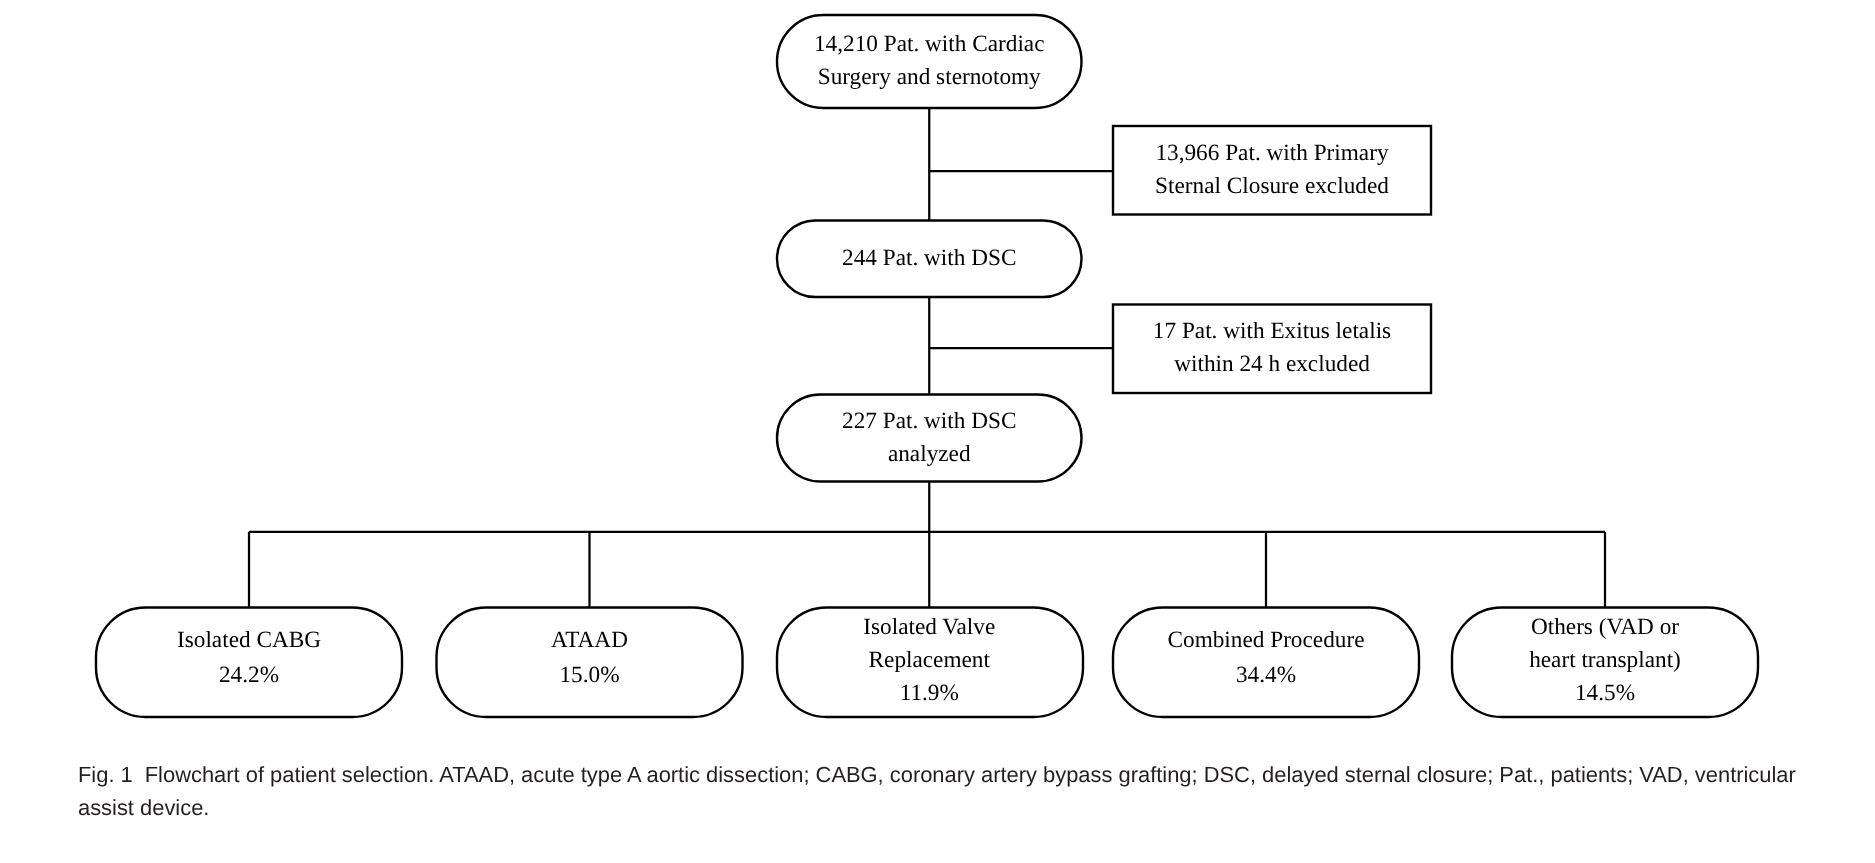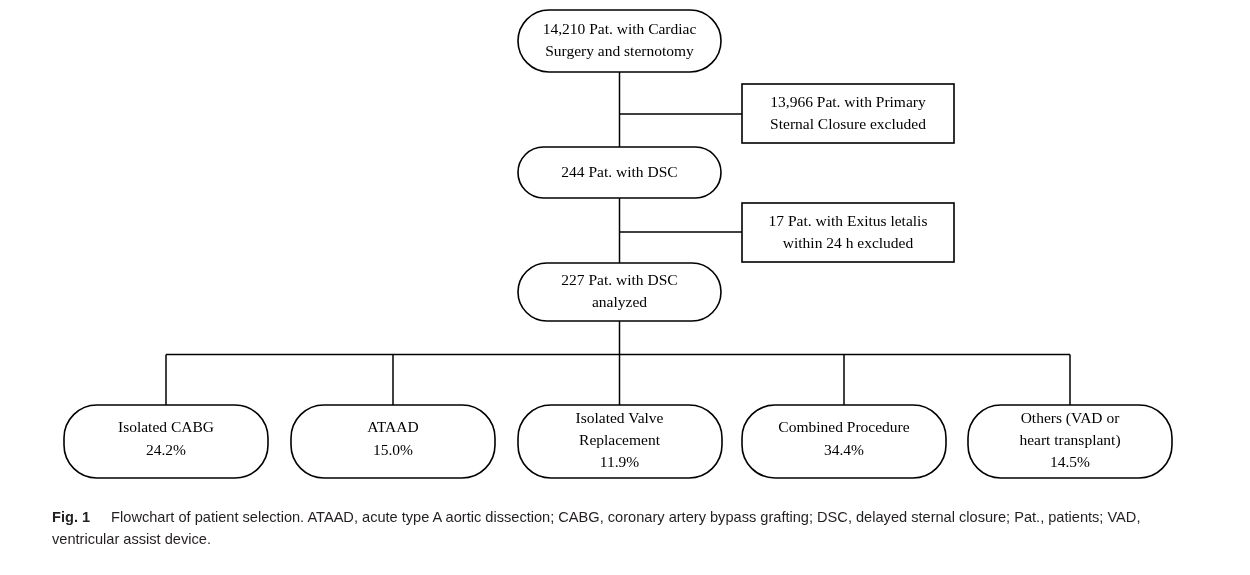--- a/index.html
+++ b/index.html
@@ -47,22 +47,22 @@
     position: absolute;
     left: 52px;
     top: 506px;
     width: 1150px;
     font-family: "Liberation Sans", sans-serif;
     font-size: 14.6px;
     line-height: 1.52;
     color: #231f20;
   }
   .caption .fig-label {
-    font-weight: bold;
-    margin-right: 21px;
+    font-weight: normal;
+    margin-right: 8px;
   }
 </style>
 </head>
 <body>
 
 <svg id="flow-svg" viewBox="0 0 1250 500">
 
   <g>
     <path class="connector" d="M 619.5 72 L 619.5 149"></path>
     <path class="connector" d="M 619.5 114 L 742 114"></path>

